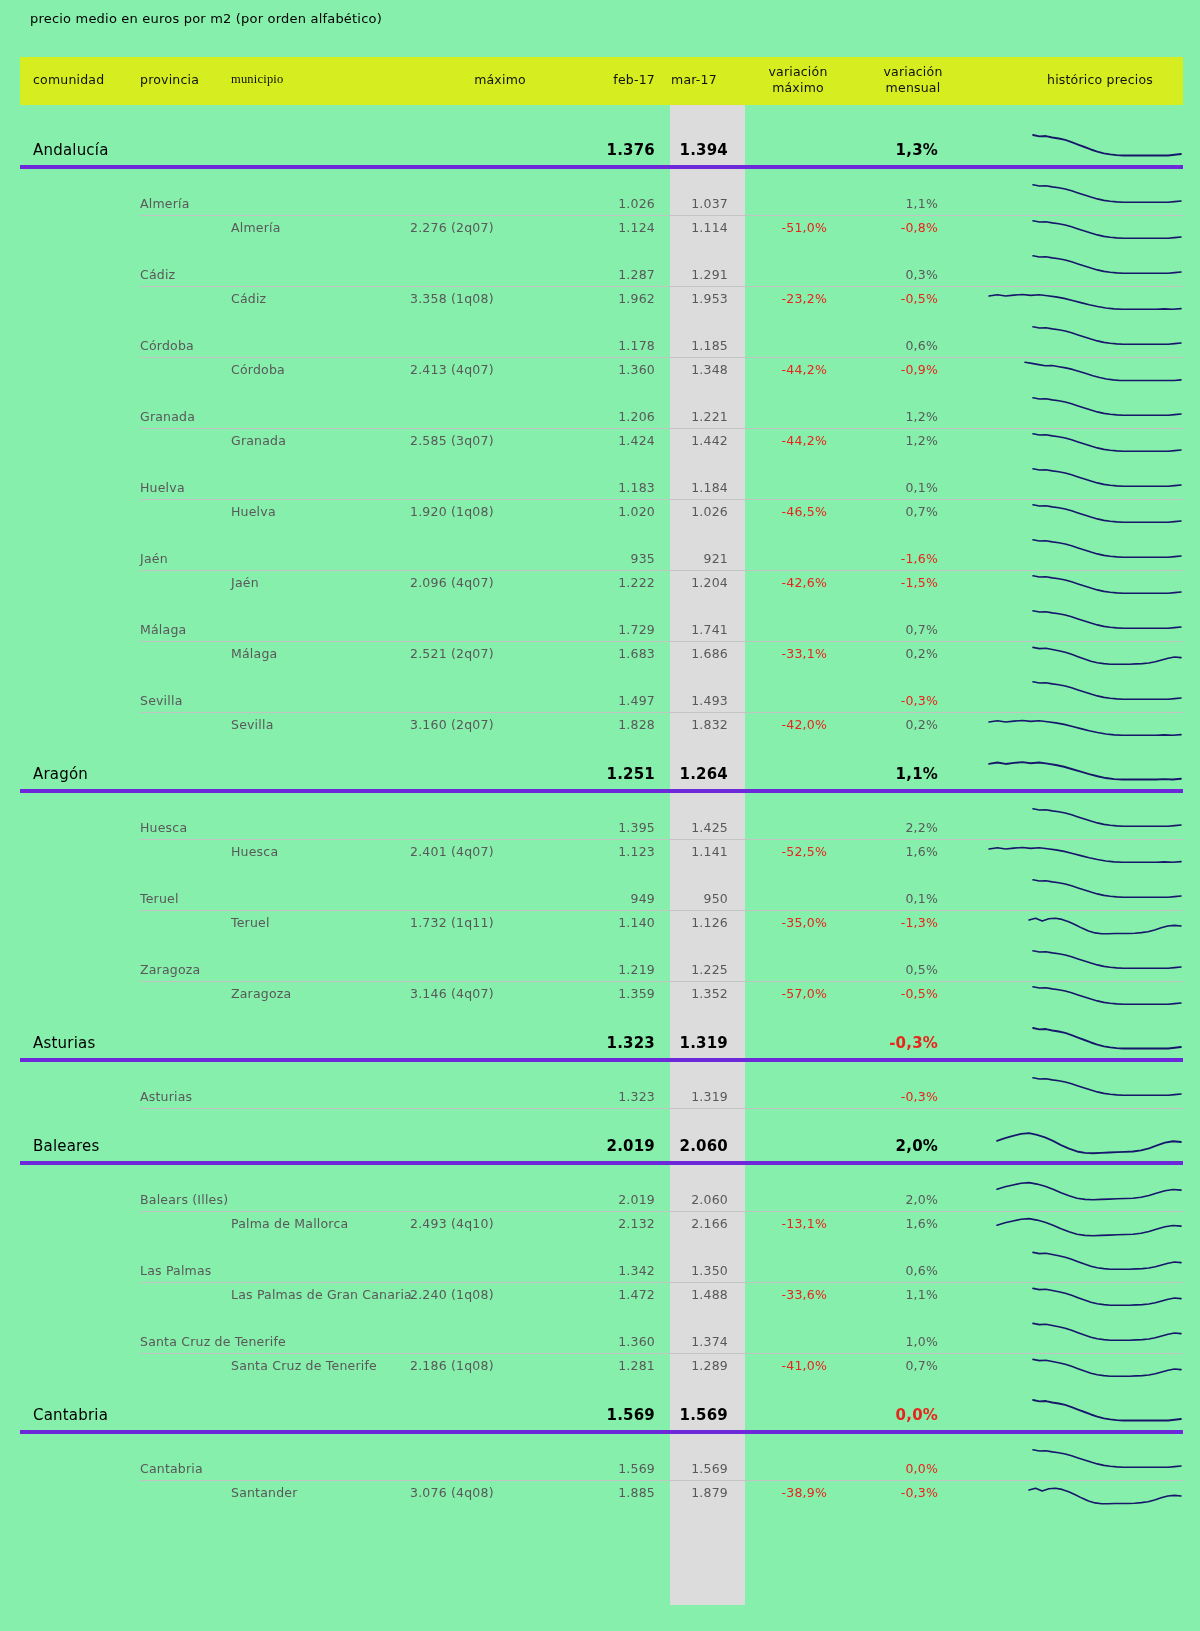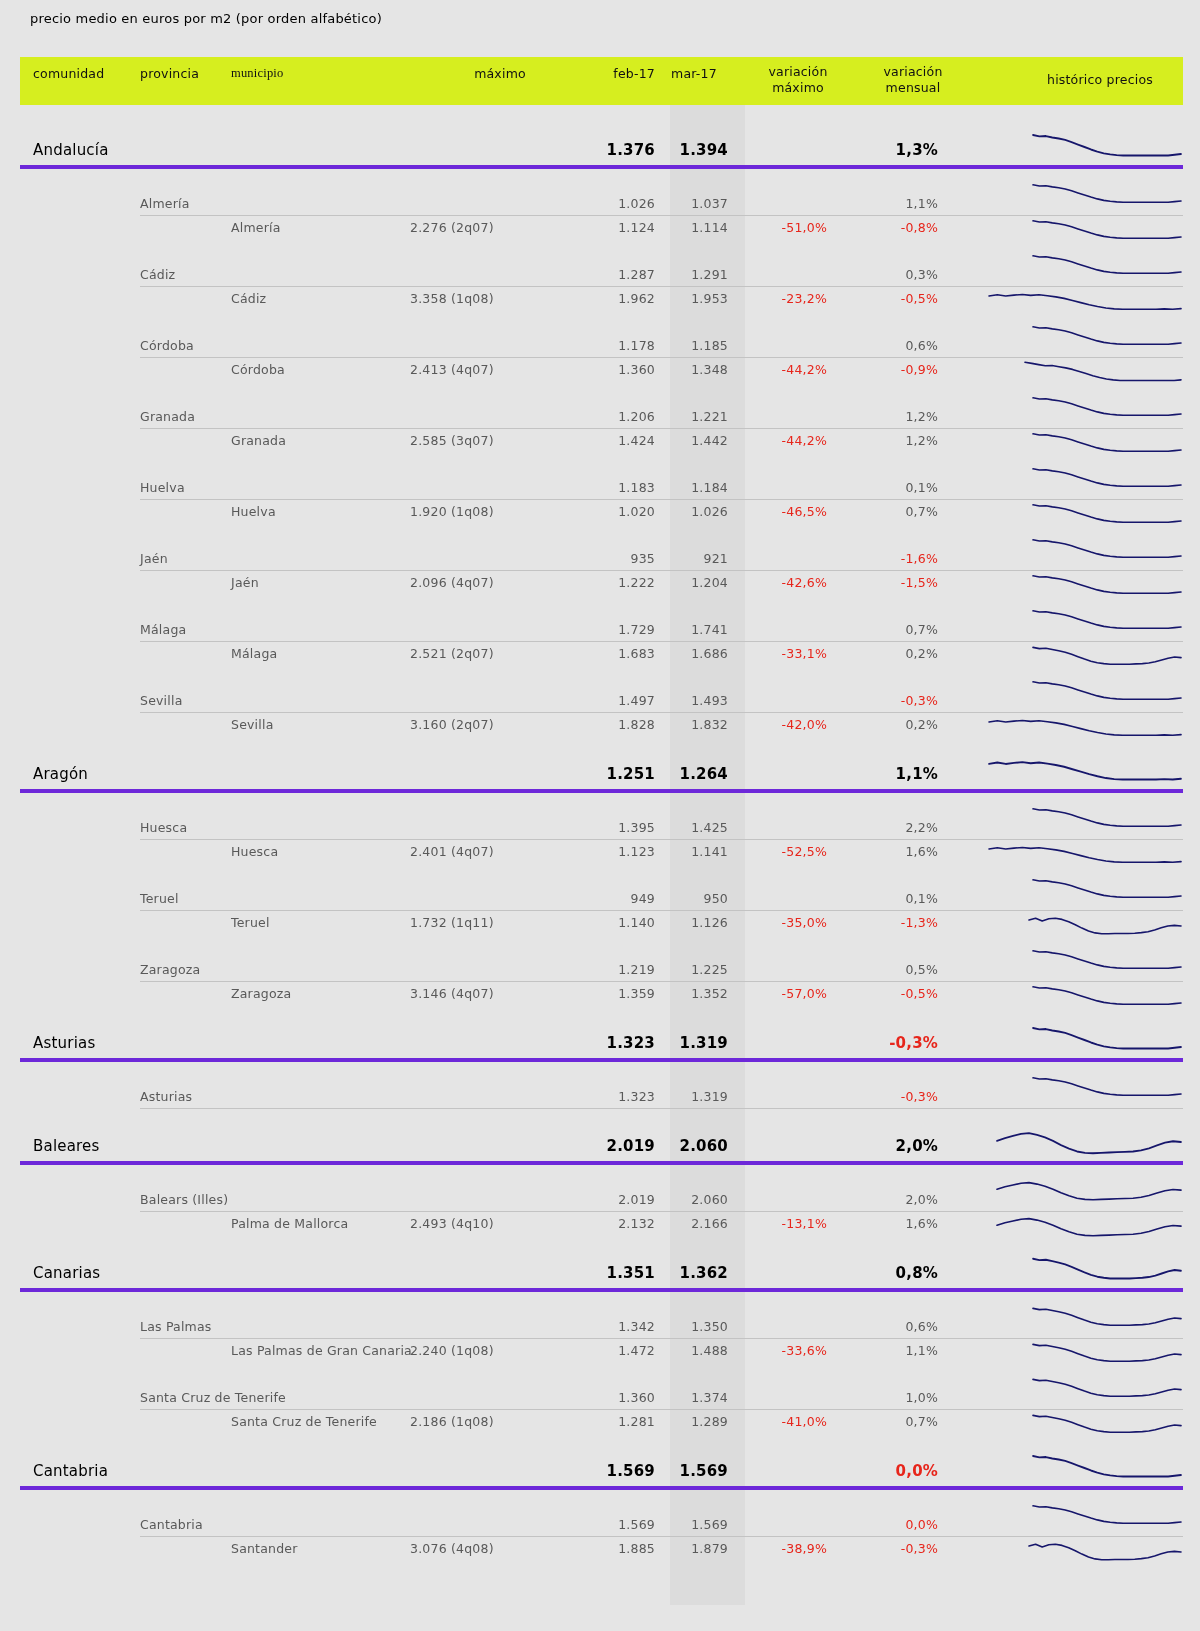--- a/index.html
+++ b/index.html
@@ -1,27 +1,27 @@
 <!DOCTYPE html>
 <html><head>
 <meta charset="utf-8">
 <style>
   html,body { margin:0; padding:0; background:#ffffff; }
   .page {
     position:relative; width:1200px; height:1631px; overflow:hidden;
-    background:#e5e5e5; font-family:"DejaVu Sans","Liberation Sans",sans-serif;
+    background:#86efac; font-family:"DejaVu Sans","Liberation Sans",sans-serif;
     color:#1a1a1a;
   }
   .title { position:absolute; left:30px; top:11px; font-size:13px; color:#000; letter-spacing:.2px; }
 
   .table { position:absolute; left:20px; top:57px; width:1163px; }
 
   
   .head { position:relative; height:48px; background:#d6ee1f; z-index:2; }
-  .hcell { position:absolute; font-size:12.5px; color:#111; bottom:24px; letter-spacing:.2px; }
+  .hcell { position:absolute; font-size:12.5px; color:#111; bottom:18px; letter-spacing:.2px; }
   .h-comunidad { left:13px; }
   .h-provincia { left:120px;text-align:center; }
   .h-municipio { left:211px;font-family:Liberation Serif, serif; }
   .h-maximo   { left:390px; width:180px; text-align:center; }
   .h-feb      { left:558px; width:77px; text-align:right;margin-top:40px; }
   .h-mar      { left:640px; width:68px; text-align:center; }
   .h-two { bottom:auto; top:7px; line-height:16px; text-align:center; }
   .h-vmax  { left:723px; width:110px; }
   .h-vmens { left:838px; width:110px; }
   .h-hist  { left:980px; width:200px; text-align:center; bottom:auto; top:15px; }
@@ -493,31 +493,20 @@
       <svg viewBox="0 0 200 34" preserveAspectRatio="none">
                       <polyline fill="none" stroke-linejoin="round" stroke-linecap="round" points="12.0,15.2 20.0,12.8 28.0,11.0 36.0,9.2 44.0,8.6 52.0,10.1 60.0,12.2 68.0,15.2 76.0,18.8 84.0,21.8 92.0,24.2 100.0,25.4 108.0,25.7 116.0,25.4 124.0,25.1 132.0,24.8 140.0,24.5 148.0,24.2 156.0,23.3 164.0,21.5 172.0,19.1 180.0,16.7 188.0,15.5 196.0,16.1" stroke="#16166b" stroke-width="1.6"></polyline>
                     </svg>
     </span>
   </div>
               </div>
   </div>
           </div>
   </section>
         <section class="com-section">
-    <div class="row com-row">
-      <span class="cell c-name-com">Canarias</span>
-      <span class="cell c-feb">1.351</span>
-      <span class="cell c-mar">1.362</span>
-      <span class="cell c-vmens">0,8%</span>
-      <span class="spark">
-        <svg viewBox="0 0 200 34" preserveAspectRatio="none">
-                <polyline fill="none" stroke-linejoin="round" stroke-linecap="round" points="48.0,7.4 54.4,8.6 60.9,8.3 67.3,9.5 73.7,10.7 80.2,12.2 86.6,14.3 93.0,16.7 99.5,19.1 105.9,21.2 112.3,22.7 118.8,23.6 125.2,24.2 131.7,24.2 138.1,24.2 144.5,24.2 151.0,23.9 157.4,23.6 163.8,23.0 170.3,21.8 176.7,20.0 183.1,18.2 189.6,17.0 196.0,17.6" stroke="#16166b" stroke-width="1.6"></polyline>
-              </svg>
-      </span>
-    </div>
     <div class="prov-groups">
             <div class="prov-group">
     <div class="row prov-row">
       <span class="cell c-name-prov">Las Palmas</span>
       <span class="cell c-feb">1.342</span>
       <span class="cell c-mar">1.350</span>
       <span class="cell c-vmens">0,6%</span>
       <span class="spark">
         <svg viewBox="0 0 200 34" preserveAspectRatio="none">
                     <polyline fill="none" stroke-linejoin="round" stroke-linecap="round" points="48.0,7.4 54.4,8.6 60.9,8.3 67.3,9.5 73.7,10.7 80.2,12.2 86.6,14.3 93.0,16.7 99.5,19.1 105.9,21.2 112.3,22.7 118.8,23.6 125.2,24.2 131.7,24.2 138.1,24.2 144.5,24.2 151.0,23.9 157.4,23.6 163.8,23.0 170.3,21.8 176.7,20.0 183.1,18.2 189.6,17.0 196.0,17.6" stroke="#16166b" stroke-width="1.6"></polyline>

